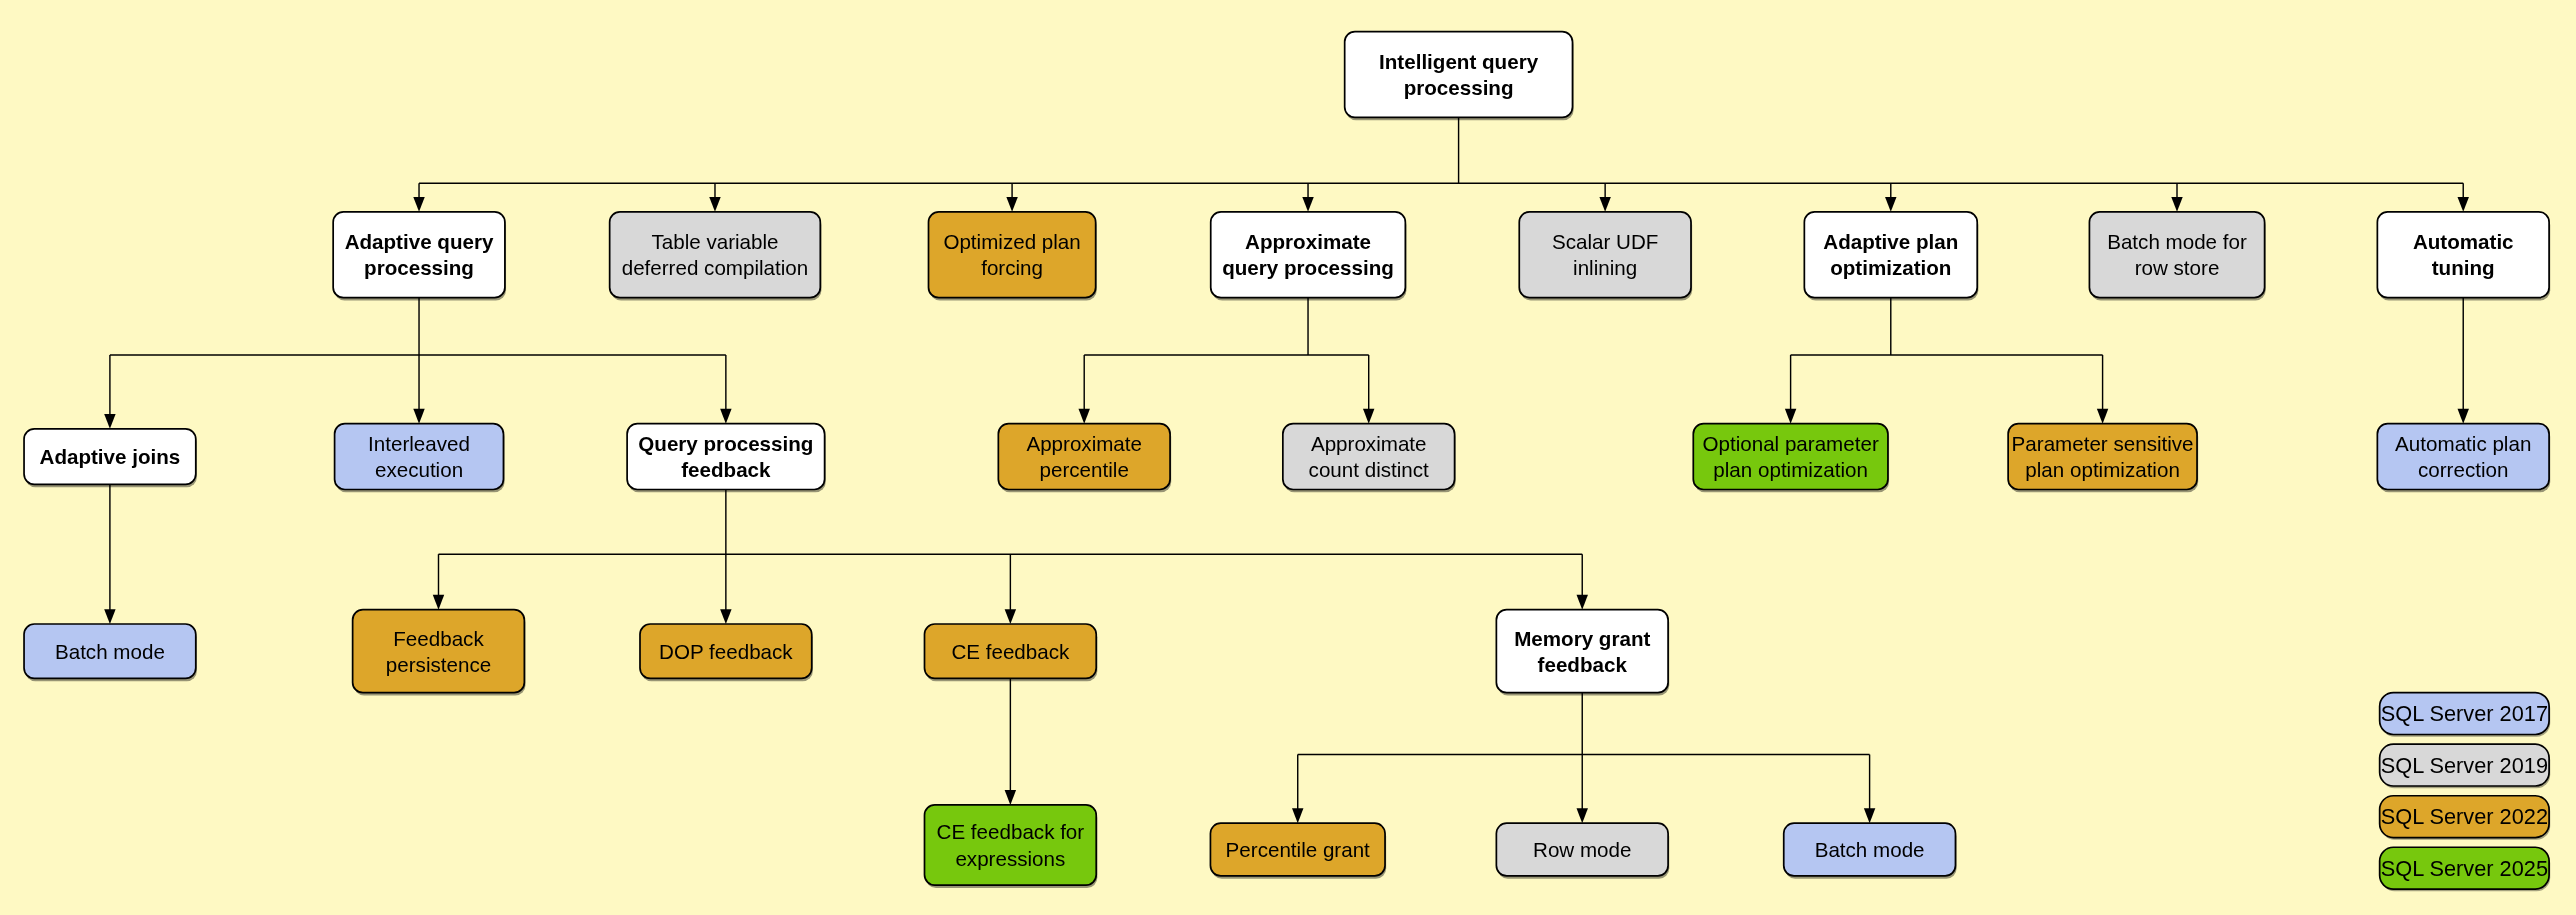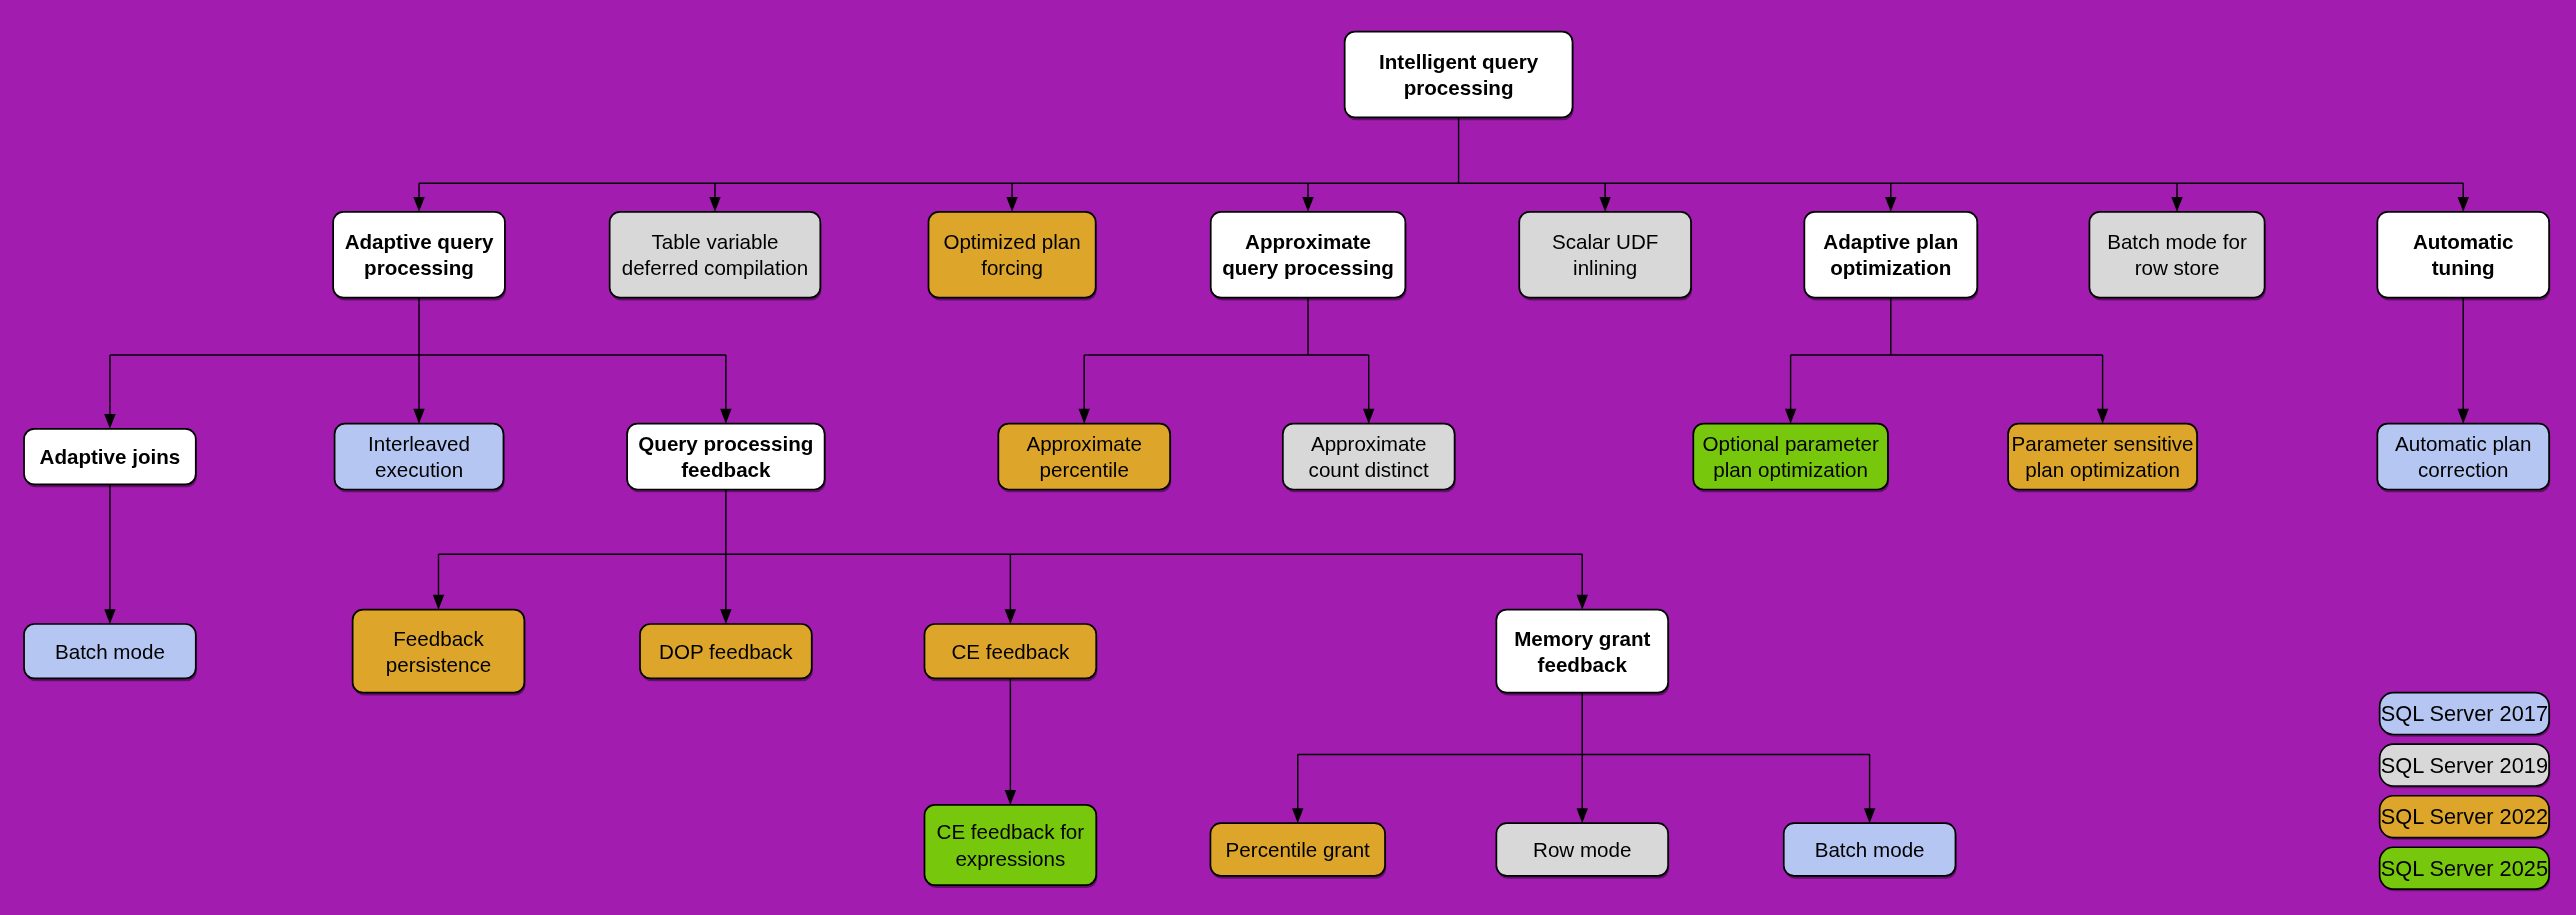--- a/index.html
+++ b/index.html
@@ -1,20 +1,20 @@
 <!DOCTYPE html>
 <html style="font-size:9.2px"><head>
 <meta charset="utf-8">
 <style>
   html, body { margin: 0; padding: 0; background: #ffffff; }
   .canvas {
     position: relative;
     width: 2576px;
     height: 916px;
-    background: #a21caf;
+    background: #fef9c3;
     font-family: "Liberation Sans", sans-serif;
   }
   svg text {
     font-family: "Liberation Sans", sans-serif;
     fill: #000000;
   }
 </style>
 </head>
 <body>
 

